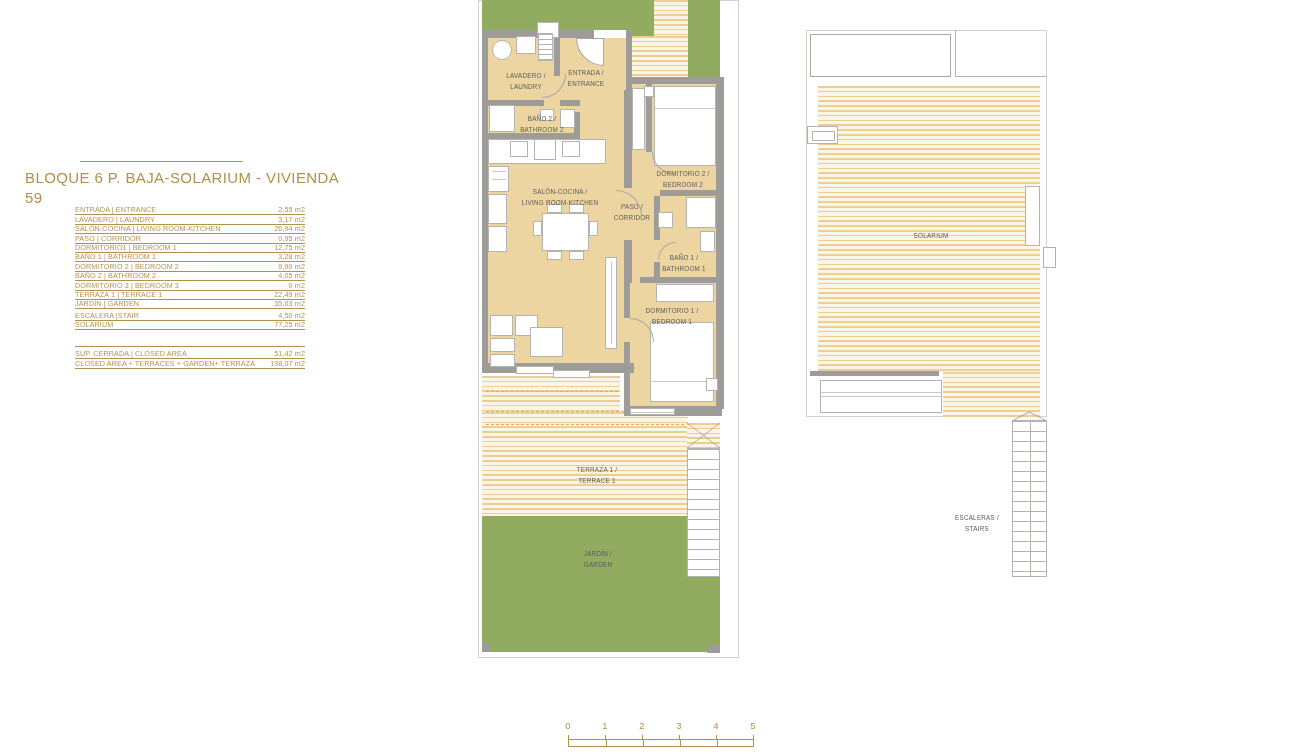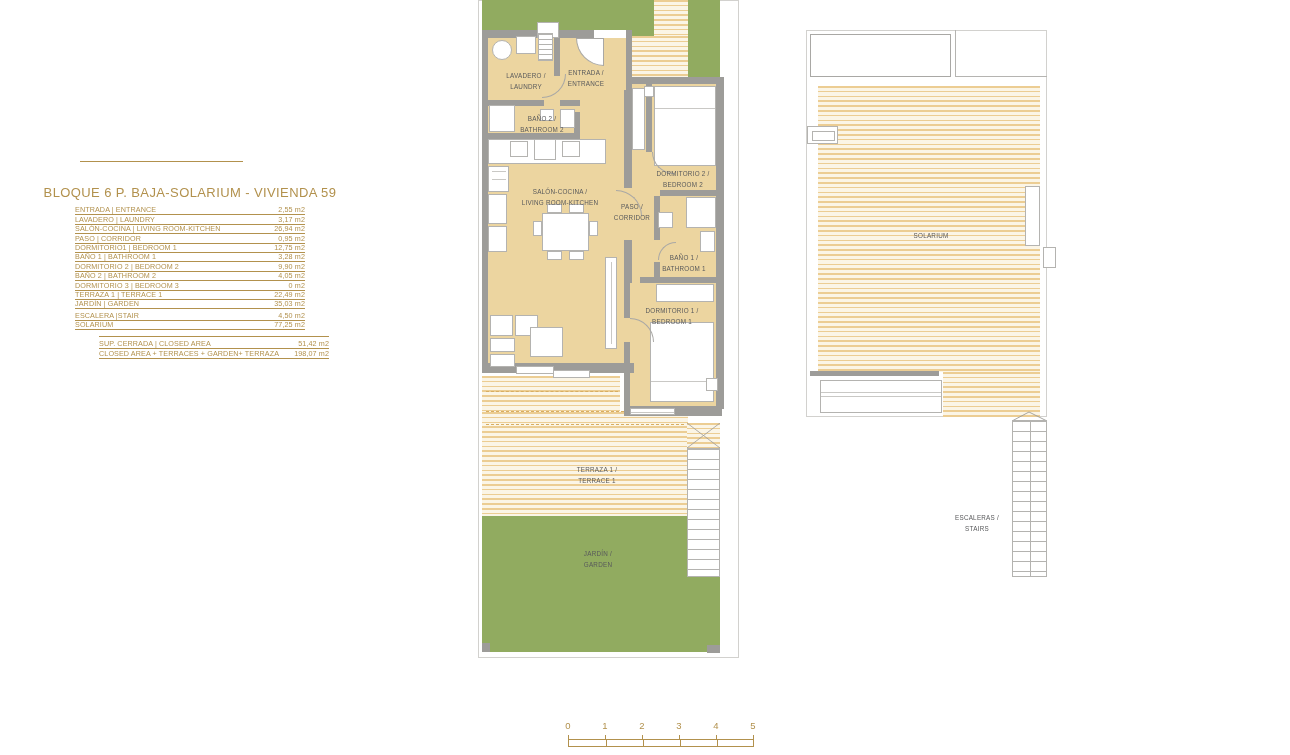--- a/index.html
+++ b/index.html
@@ -1,21 +1,21 @@
 <!DOCTYPE html>
 <html><head>
 <meta charset="utf-8">
 <style>
   html,body{margin:0;padding:0;background:#fff;}
   body{width:1290px;height:755px;position:relative;overflow:hidden;
        font-family:"Liberation Sans", sans-serif;}
   .abs{position:absolute;}
   
-  .panel-title{position:absolute;left:25px;top:168px;width:330px;text-align:center;
-               color:#b2914d;font-size:13px;letter-spacing:.4px;line-height:1.3;margin-top:17px;}
+  .panel-title{position:absolute;left:25px;top:168px;width:330px;
+               color:#b2914d;font-size:15px;letter-spacing:.4px;line-height:1.3;}
   .goldline{position:absolute;background:#b2914d;height:1px;}
   .tbl{position:absolute;left:75px;top:206px;width:230px;}
   .trow{display:flex;justify-content:space-between;align-items:flex-end;
         border-bottom:1px solid #b2914d;color:#b2914d;font-size:7.2px;
         height:9.4px;box-sizing:border-box;letter-spacing:.1px;}
   .trow .v{white-space:nowrap;}
   .gap-row{margin-top:2px;}
   .sumline{border-top:1px solid #b2914d;height:3px;}
   
   .g{position:absolute;background:#91ab60;}
@@ -96,21 +96,21 @@
   <div class="trow gap-row">
       <span>ESCALERA |STAIR</span>
       <span class="v">4,50 m2</span>
     </div>
   <div class="trow">
       <span>SOLARIUM</span>
       <span class="v">77,25 m2</span>
     </div>
 </div>
 
-<div class="tbl" style="top:336px;margin-left:24px;">
+<div class="tbl" style="top:346px;">
   <div class="sumline"></div>
   <div class="trow">
       <span>SUP. CERRADA | CLOSED AREA</span>
       <span class="v">51,42 m2</span>
     </div>
   <div class="trow">
       <span>CLOSED AREA + TERRACES + GARDEN+ TERRAZA</span>
       <span class="v">198,07 m2</span>
     </div>
 </div>

